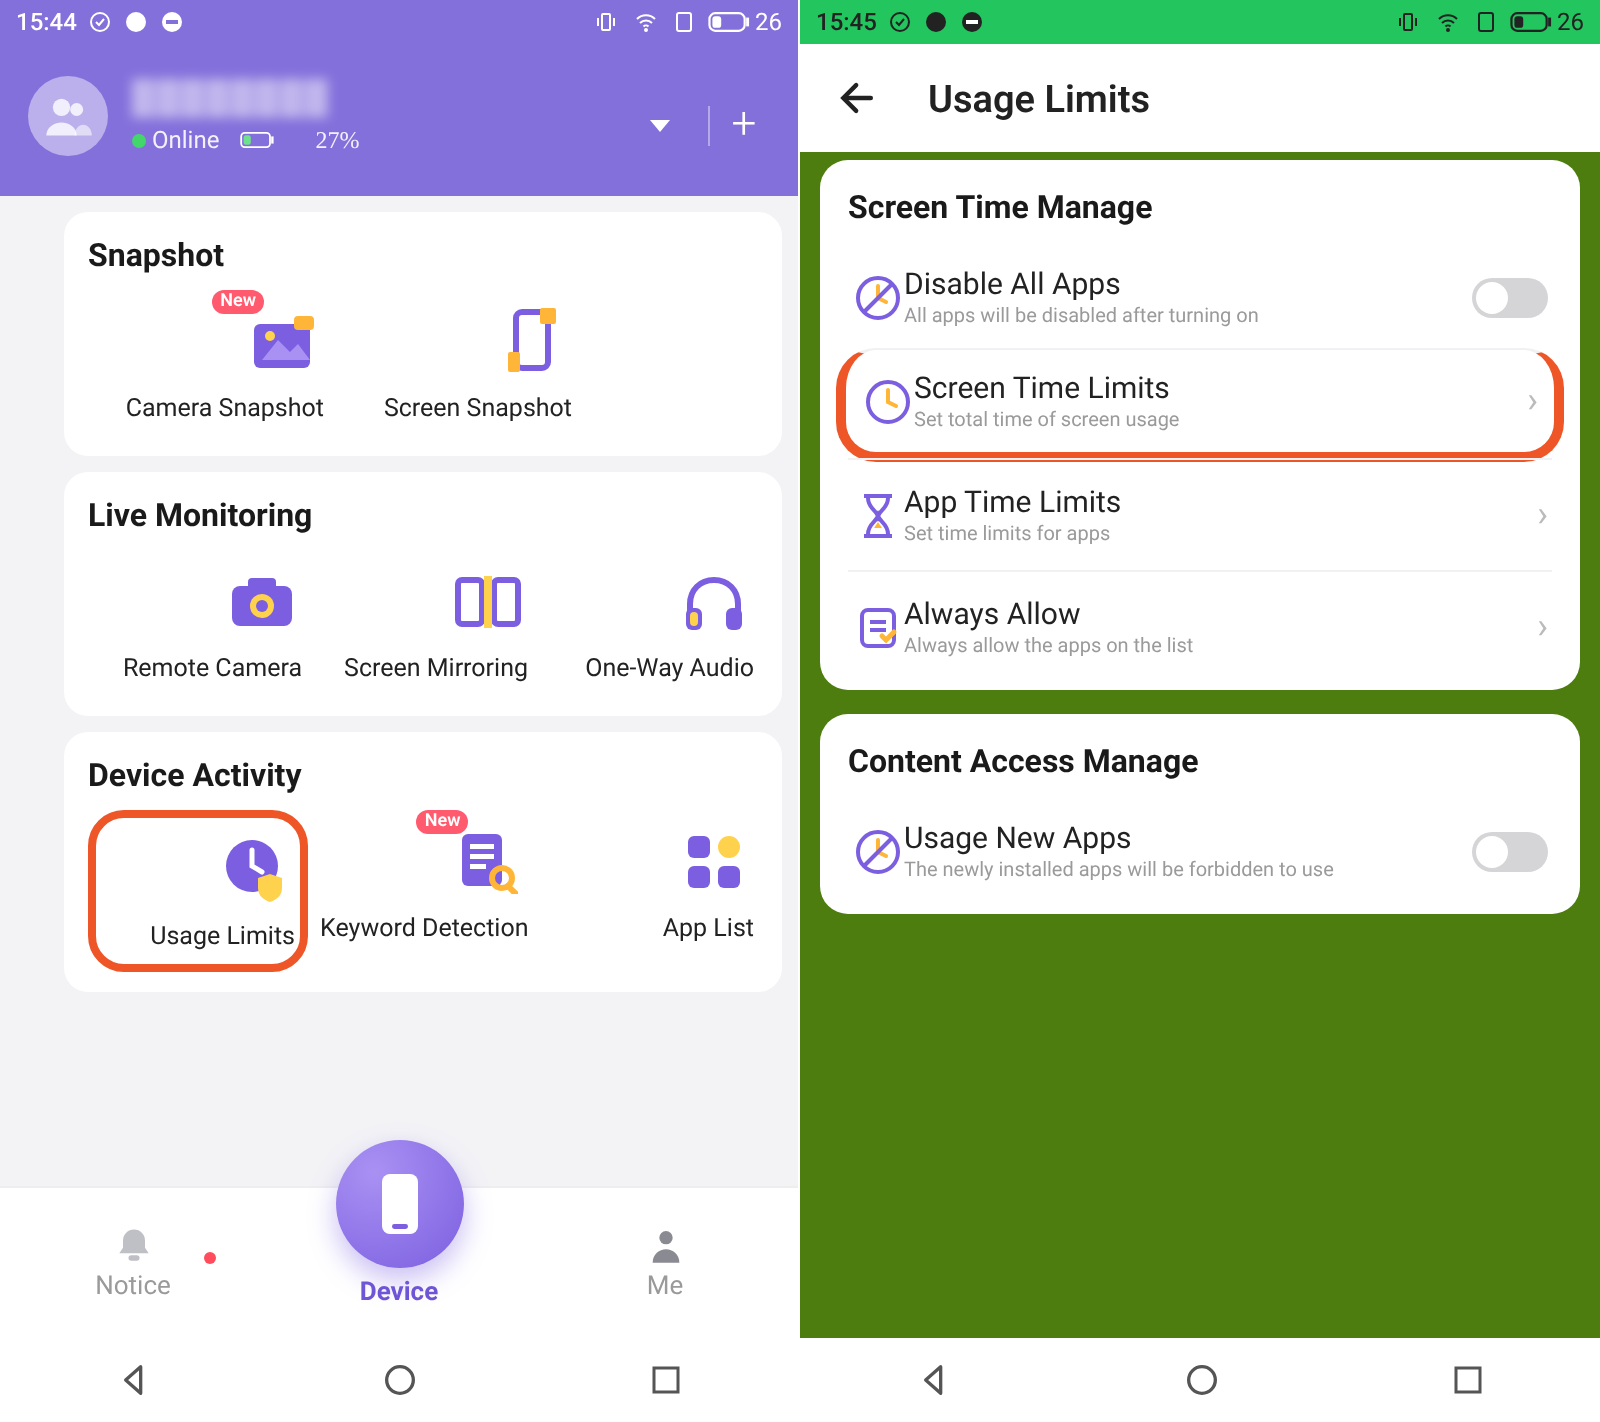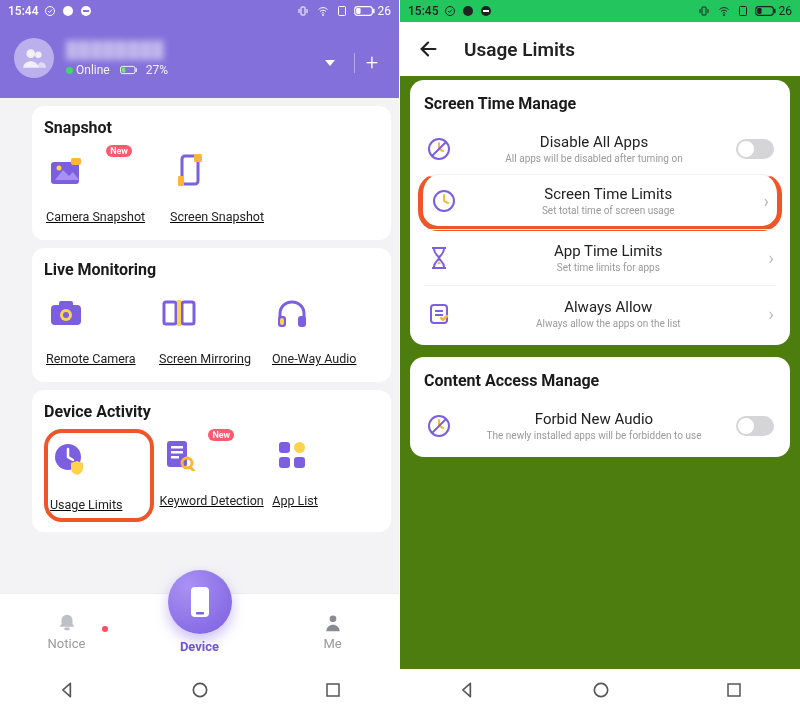--- a/index.html
+++ b/index.html
@@ -55,23 +55,23 @@
 
   
   .scroll { flex: 1; overflow: hidden; background: #f3f3f6; padding-left: 24px; }
   .card {
     background: #fff; margin: 8px 8px; border-radius: 12px;
     padding: 12px 12px 10px 12px;
   }
   .card h3 { font-size: 16px; font-weight: 700; color: #1a1a1a; margin-bottom: 8px; }
   .tile-row { display: flex; gap: 4px; }
   .tile {
-    width: 120px; display: flex; flex-direction: column; align-items: flex-start;
+    width: 120px; display: flex; flex-direction: column; align-items: flex-end;
     justify-content: flex-start; padding: 6px 2px; border-radius: 10px;
-    position: relative; gap: 18px; text-decoration: underline;
+    position: relative; gap: 6px;
   }
   .tile .ic {
     width: 40px; height: 40px; display: flex; align-items: center; justify-content: center;
   }
   .tile .lbl { font-size: 12.5px; color: #222; text-align: center; }
   .badge-new {
     position: absolute; top: 0px; right: 32px;
     background: #ff5a6e; color: #fff; font-size: 9px;
     padding: 1px 4px; border-radius: 6px; font-weight: 600;
   }
@@ -110,21 +110,20 @@
     font-size: 19px; font-weight: 600; color: #222;
   }
   .r-body { flex:1; background: #4d7c0f; padding: 4px 10px 0 10px; overflow:hidden; }
   .r-card {
     background:#fff; border-radius: 14px; padding: 14px 14px 4px 14px; margin-bottom: 12px;
   }
   .r-card h4 { font-size: 16px; font-weight: 700; color: #1a1a1a; margin-bottom: 8px; }
   .r-item {
     display:flex; align-items:center; padding: 12px 2px;
     position:relative;
-    text-align:center;
   }
   .r-item + .r-item { border-top: 1px solid #f1f1f3; }
   .r-item .r-ic { width: 26px; height: 26px; flex:none; display:flex;align-items:center;justify-content:center; }
   .r-item .r-texts { flex:1; display:flex; flex-direction:column; }
   .r-item .r-title { font-size: 15px; color:#222; }
   .r-item .r-sub { font-size: 10px; color:#9a9a9a; margin-top:2px; }
   .r-chevron { color:#bbb; font-size: 18px; margin-left: 4px; }
   .toggle {
     width: 38px; height: 20px; background:#d5d5d8; border-radius: 20px; position:relative;
   }
@@ -201,21 +200,21 @@
           <circle cx="9" cy="8" r="4"></circle>
           <circle cx="16" cy="9" r="3"></circle>
           <path d="M2 21c0-4 4-6 7-6s7 2 7 6"></path>
           <path d="M15 21c0-3 2-5 4-5s4 2 4 5" opacity=".7"></path>
         </svg>
     </div>
     <div class="hdr-info">
       <div class="hdr-name">████████</div>
       <div class="hdr-sub">
         <span><span class="dot-on"></span><span>Online</span></span>
-        <span style="display:flex;align-items:center;gap:8px;">
+        <span style="display:flex;align-items:center;gap:20px;font-family:Liberation Serif, serif;">
           <svg width="18" height="10" viewBox="0 0 30 14">
               <rect x="1" y="1" width="24" height="12" rx="3" fill="none" stroke="#fff" stroke-width="1.5"></rect>
               <rect x="26" y="4" width="2" height="6" fill="#fff"></rect>
               <rect x="3" y="3" width="6" height="8" rx="2" fill="#6fe08c"></rect>
             </svg>
           <span>27%</span>
         </span>
       </div>
     </div>
     <div class="hdr-right">
@@ -524,21 +523,21 @@
 
       <div class="r-item">
         <div class="r-ic">
           <svg width="24" height="24" viewBox="0 0 24 24">
               <circle cx="12" cy="12" r="10" fill="none" stroke="#7b5fe0" stroke-width="2"></circle>
               <path d="M12 6v6l4 2" stroke="#ffb638" stroke-width="2" fill="none" stroke-linecap="round"></path>
               <line x1="5" y1="19" x2="19" y2="5" stroke="#7b5fe0" stroke-width="2"></line>
             </svg>
         </div>
         <div class="r-texts">
-          <div class="r-title">Forbid New Audio</div>
+          <div class="r-title">Usage New Apps</div>
           <div class="r-sub">The newly installed apps will be forbidden to use</div>
         </div>
         <div class="toggle"></div>
       </div>
     </div>
 
   </div>
 
   <div class="navrow">
     <span>

